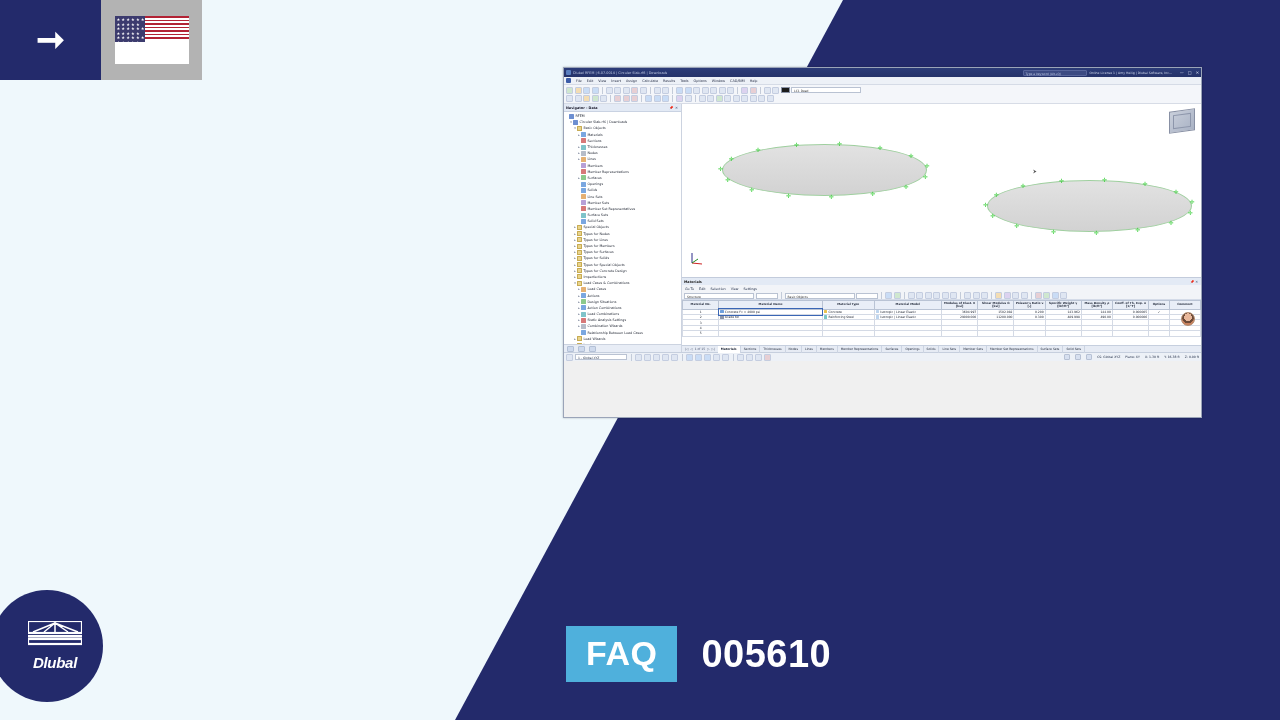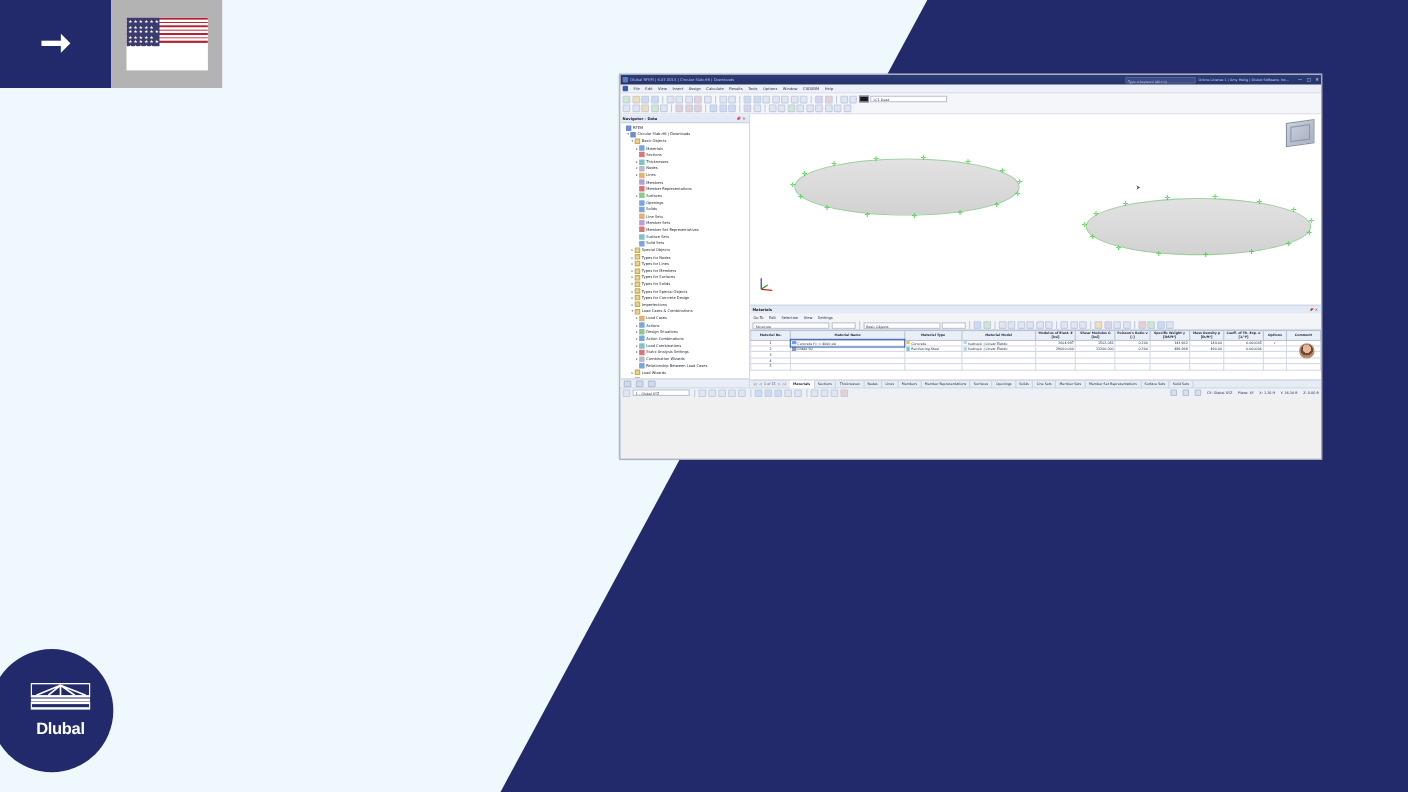--- a/index.html
+++ b/index.html
@@ -91,20 +91,21 @@
     width: 54px; height: 30px;
     margin-left: 16px;
   }
   .logo-text {
     color: #ffffff;
     font-size: 15px;
     font-weight: bold;
     margin-left: 16px;
     margin-top: 3px;
     letter-spacing: -0.3px;
+    font-style: italic;
   }
   
   .faq-row {
     position: absolute;
     left: 566px; bottom: 38px;
     display: flex; align-items: center;
   }
   .faq-badge {
     background: #4FB0DC;
     color: #ffffff;
@@ -335,20 +336,22 @@
         <rect x="0" y="0" width="54" height="12" fill="none" stroke="#fff" stroke-width="2.2"></rect>
         <path d="M27 1 L27 12 M27 2 L5 11 M27 2 L50 11 M27 2 L16 11 M27 2 L40 11" stroke="#fff" stroke-width="1.5" fill="none"></path>
         <rect x="0" y="14" width="54" height="2.6" fill="#fff"></rect>
         <rect x="0" y="18" width="54" height="5" fill="none" stroke="#fff" stroke-width="2.2"></rect>
       </svg>
     </div>
     <div class="logo-text">Dlubal</div>
   </div>
 
   <div class="faq-row">
+    <div class="faq-badge">FAQ</div>
+    <div class="faq-num">005610</div>
   </div>
 
   <div class="shot">
 
     <div class="titlebar">
       <div class="tb-ico"></div>
       <div class="tb-title">Dlubal RFEM | 6.07.0014 | Circular Slab.rf6 | Downloads</div>
       <div class="tb-search">
         <div class="tb-searchbox">Type a keyword (Alt+Q)</div>
         <span class="tb-lic">Online License 1 | Amy Heilig | Dlubal Software, Inc...</span>

